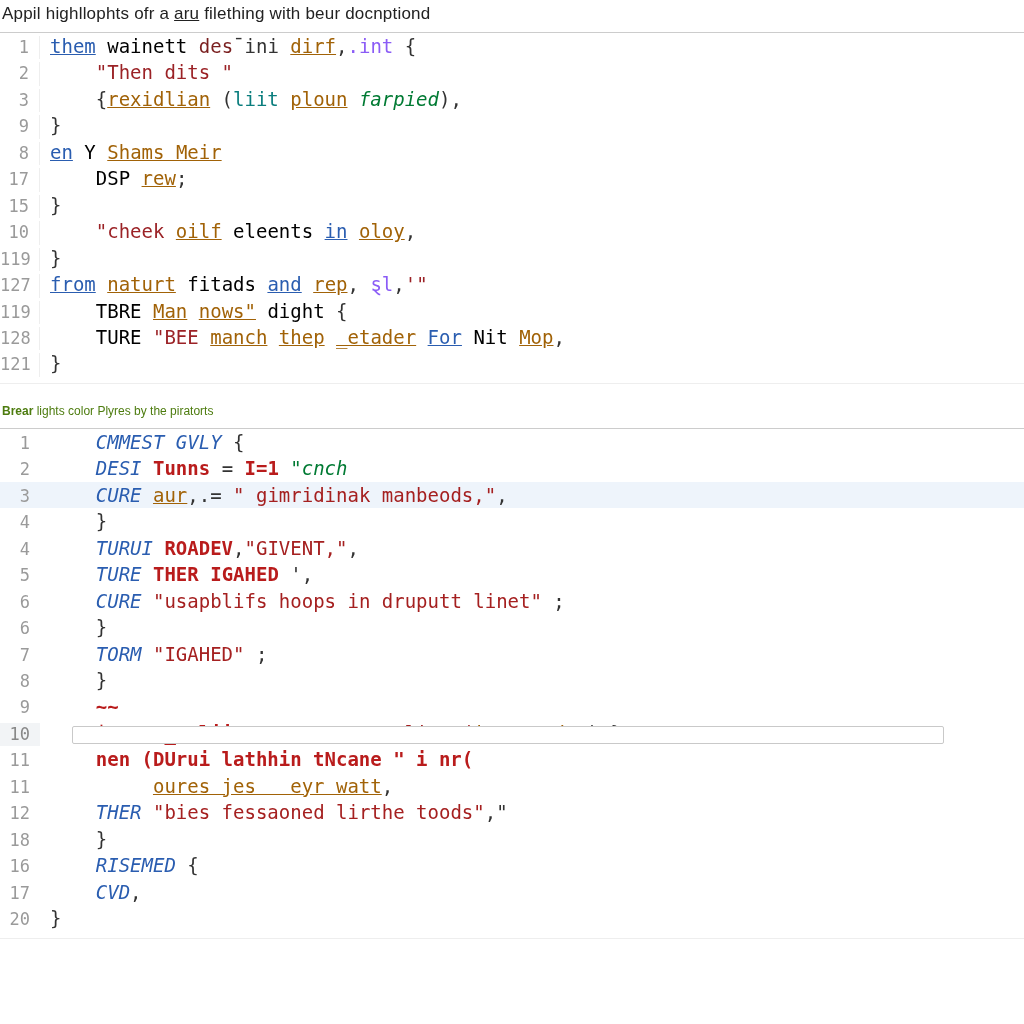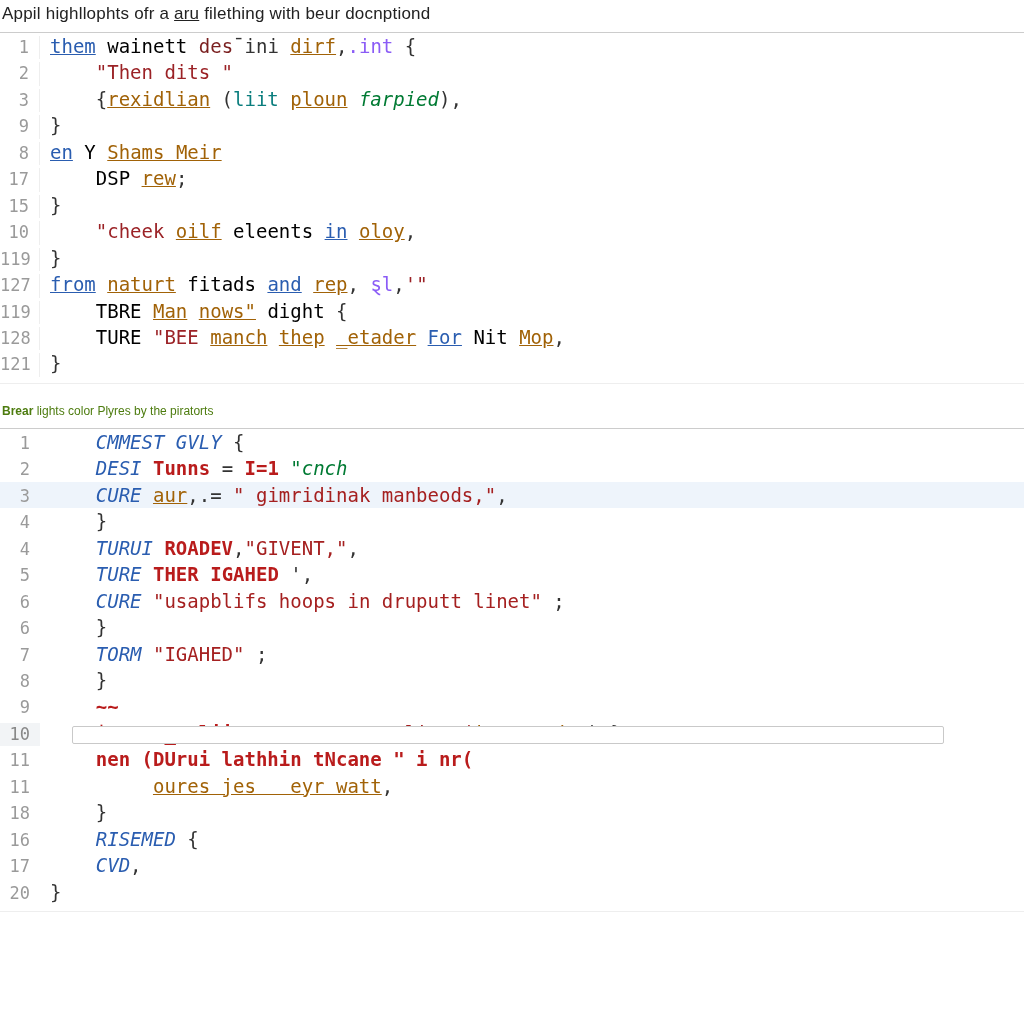--- a/index.html
+++ b/index.html
@@ -128,17 +128,18 @@
     <div class="line"><div class="gutter">4</div><div class="code"><span class="tk-pun">    </span><span class="tk-cap">TURUI</span><span class="tk-pun"> </span><span class="tk-name">ROADEV</span><span class="tk-pun">,</span><span class="tk-str2">"GIVENT,"</span><span class="tk-pun">,</span></div></div>
     <div class="line"><div class="gutter">5</div><div class="code"><span class="tk-pun">    </span><span class="tk-cap">TURE</span><span class="tk-pun"> </span><span class="tk-name">THER</span><span class="tk-pun"> </span><span class="tk-name">IGAHED</span><span class="tk-pun"> ',</span></div></div>
     <div class="line"><div class="gutter">6</div><div class="code"><span class="tk-pun">    </span><span class="tk-cap">CURE</span><span class="tk-pun"> </span><span class="tk-str2">"usapblifs hoops in druputt linet"</span><span class="tk-pun"> ;</span></div></div>
     <div class="line"><div class="gutter">6</div><div class="code"><span class="tk-pun">    }</span></div></div>
     <div class="line"><div class="gutter">7</div><div class="code"><span class="tk-pun">    </span><span class="tk-cap">TORM</span><span class="tk-pun"> </span><span class="tk-str2">"IGAHED"</span><span class="tk-pun"> ;</span></div></div>
     <div class="line"><div class="gutter">8</div><div class="code"><span class="tk-pun">    }</span></div></div>
     <div class="line"><div class="gutter">9</div><div class="code"><span class="tk-pun">    </span><span class="tk-name">~~</span></div></div>
     <div class="line strike-row" style="position: relative;"><div class="gutter hl-gutter">10</div><div class="code"><span class="tk-pun">    </span><span class="tk-name">ˈTERCH_seliiuMPCISME</span><span class="tk-pun"> </span><span class="tk-str2">"sasaylite:(</span><span class="tk-id">i4t</span><span class="tk-pun">, </span><span class="tk-id">tyde</span><span class="tk-pun">:) }</span></div><div class="selection-bar" style="top: 6px;"></div></div>
     <div class="line"><div class="gutter">11</div><div class="code struck"><span class="tk-pun">    </span><span class="tk-name">nen (DUrui lathhin tNcane " i nr(</span></div></div>
     <div class="line"><div class="gutter">11</div><div class="code"><span class="tk-pun">         </span><span class="tk-id">oures jes   eyr watt</span><span class="tk-pun">,</span></div></div>
+    <div class="line"><div class="gutter">12</div><div class="code"><span class="tk-pun">    </span><span class="tk-cap">THER</span><span class="tk-pun"> </span><span class="tk-str2">"bies fessaoned lirthe toods"</span><span class="tk-pun">,"</span></div></div>
     <div class="line"><div class="gutter">18</div><div class="code"><span class="tk-pun">    }</span></div></div>
     <div class="line"><div class="gutter">16</div><div class="code"><span class="tk-pun">    </span><span class="tk-cap">RISEMED</span><span class="tk-pun"> {</span></div></div>
     <div class="line"><div class="gutter">17</div><div class="code"><span class="tk-pun">    </span><span class="tk-cap">CVD</span><span class="tk-pun">,</span></div></div>
     <div class="line"><div class="gutter">20</div><div class="code"><span class="tk-pun">}</span></div></div>
   </div>
 
 </body></html>

